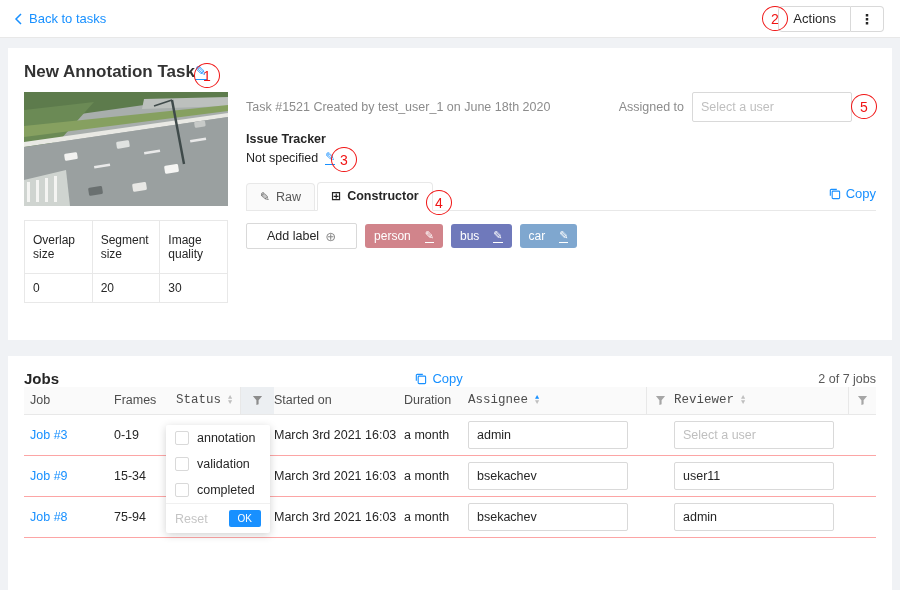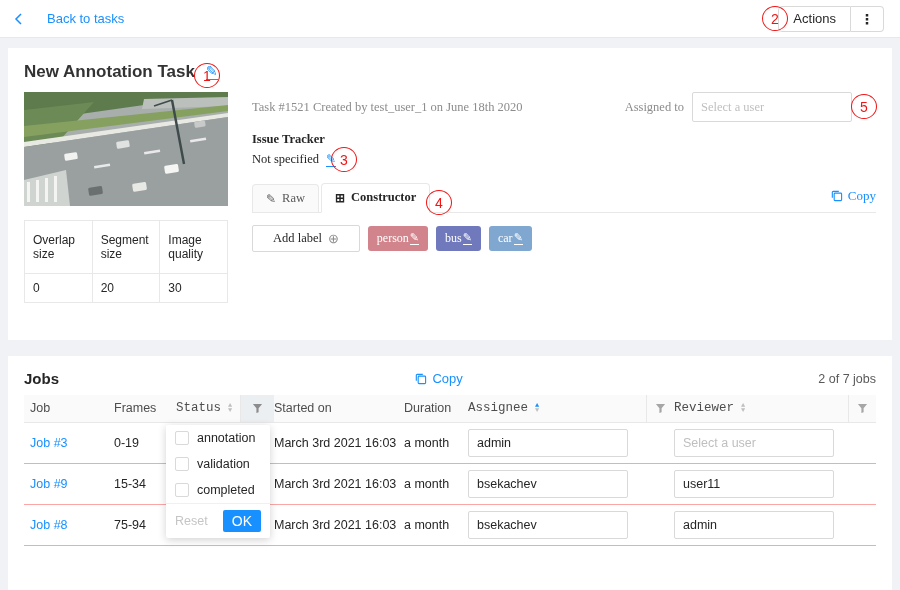--- a/index.html
+++ b/index.html
@@ -7,46 +7,46 @@
   html,body { width:900px; height:590px; }
   body {
     font-family:"Liberation Sans","DejaVu Sans",sans-serif;
     background:#f0f2f5; color:#262626; position:relative; overflow:hidden;
     font-size:12.5px;
   }
   .topbar {
     height:38px; background:#fff; border-bottom:1px solid #e8e8e8;
     display:flex; align-items:center; justify-content:space-between; padding:0 14px;
   }
-  .back-link { color:var(--accent,#1890ff); display:flex; align-items:center; gap:25px; font-size:13px; cursor:pointer; }
+  .back-link { color:var(--accent,#1890ff); display:flex; align-items:center; gap:7px; font-size:13px; cursor:pointer; }
   .actions-group { display:flex; margin-right:2px; }
   .btn { background:#fff; border:1px solid #d9d9d9; font-size:13px; color:#262626; padding:4px 14px; cursor:pointer; font-family:inherit; }
   .btn.actions { border-radius:4px 0 0 4px; }
   .btn.more { border-radius:0 4px 4px 0; border-left:none; padding:4px 9px; font-weight:bold; font-size:14px; }
 
   .card { background:#fff; margin:10px 8px 0; padding:14px 16px; }
   .task-card { height:292px; }
 
-  .title-row { display:flex; align-items:center; gap:11px; margin-bottom:10px;text-align:right; }
+  .title-row { display:flex; align-items:center; gap:0; margin-bottom:10px;text-align:right; }
   .title-row h1 { font-size:17px; font-weight:600; color:#333; }
   .edit-icon { color:var(--accent,#1890ff); font-size:14px; cursor:pointer; border-bottom:1px solid var(--accent,#1890ff); line-height:1; padding-bottom:1px; }
   .edit-icon.small { font-size:12px; }
 
   .task-body { display:flex; }
   .left-col { width:204px; flex:0 0 204px; }
   .thumb { width:204px; height:114px; overflow:hidden; background:#9aa0a0; }
   .thumb svg { display:block; }
   .params-table { border-collapse:collapse; margin-top:14px; table-layout:fixed; width:204px; }
   .params-table th, .params-table td {
     border:1px solid #e8e8e8; font-weight:400; text-align:left;
     padding:12px 8px; font-size:12px; color:#262626; vertical-align:top;
   }
   .params-table td { padding:7px 8px; }
 
-  .right-col { flex:1; margin-left:24px; min-width:0;font-family:Liberation Serif, serif; }
+  .right-col { flex:1; margin-left:18px; min-width:0; }
   .meta-row { display:flex; justify-content:space-between; align-items:center; }
   .meta-text { color:#8c8c8c; font-size:12.5px; }
   .assigned { display:flex; align-items:center; gap:8px; margin-right:24px; }
   .assigned-label { color:#8c8c8c; font-size:12.5px; }
   .user-input {
     width:160px; height:28px; border:1px solid #d9d9d9; border-radius:2px;
     padding:0 8px; font-size:12.5px; color:#262626; font-family:inherit; background:#fff;
   }
   .user-input::placeholder { color:#bfbfbf; }
   .assigned .user-input { height:30px; }
@@ -66,26 +66,26 @@
   .copy-link { margin-left:auto; align-self:center; color:var(--accent,#1890ff); display:flex; align-items:center; gap:5px; font-size:13px; cursor:pointer; }
 
   .labels-row { margin-top:12px; display:flex; align-items:center; gap:8px; }
   .add-label-btn {
     background:#fff; border:1px solid #d9d9d9; border-radius:2px; padding:5px 20px;
     font-size:12.5px; color:#262626; display:flex; align-items:center; gap:6px; cursor:pointer; font-family:inherit;
   }
   .add-icon { color:#8c8c8c; font-size:13px; line-height:1; }
   .chip {
     color:#fff; border-radius:3px; padding:5px 9px; font-size:12px;
-    display:flex; align-items:center; gap:1px; cursor:pointer;
+    display:flex; align-items:center; gap:14px; cursor:pointer;
   }
   .chip-edit { border-bottom:1px solid #fff; line-height:1; padding-bottom:1px; font-size:11px; cursor:pointer; }
 
   .jobs-card { margin-top:16px; height:240px; position:relative; padding-top:14px; }
-  .jobs-header { display:flex; align-items:center; gap:10px; margin-bottom:8px; }
+  .jobs-header { display:flex; align-items:center; gap:10px; }
   .jobs-header h2 { font-size:15px; font-weight:700; color:#262626; }
   .jobs-count { margin-left:auto; color:#595959; font-size:12.5px; }
 
   .jobs-table { width:100%; border-collapse:collapse; table-layout:fixed; }
   .jobs-table th {
     background:#fafafa; font-weight:400; color:#4d4d4d; text-align:left;
     font-size:12.5px; padding:5px 6px 5px 0; border-bottom:1px solid #e8e8e8; height:27px;
   }
   .jobs-table th.first, .jobs-table td.first { padding-left:6px; }
   .jobs-table td { border-bottom:1px solid #fca5a5; padding:6px 6px 6px 0; height:40px; font-size:12.5px; color:#262626; vertical-align:middle; }
@@ -107,21 +107,21 @@
   .filter-dropdown {
     position:absolute; left:158px; top:69px; width:104px; background:#fff;
     border-radius:2px; box-shadow:0 2px 8px rgba(0,0,0,.18); z-index:20; overflow:hidden;
   }
   .fd-item { display:flex; align-items:center; gap:8px; padding:6px 9px; font-size:12.5px; color:#262626; cursor:pointer; }
   .checkbox { width:14px; height:14px; border:1px solid #d9d9d9; border-radius:2px; background:#fff; flex:0 0 14px; }
   .fd-footer { border-top:1px solid #f0f0f0; display:flex; align-items:center; justify-content:space-between; padding:6px 9px; }
   .fd-reset { color:#c5c5c5; font-size:12.5px; cursor:not-allowed; }
   .fd-ok {
     background:var(--accent,#1890ff); color:#fff; border:none; border-radius:2px;
-    font-size:14px; padding:3px 9px; cursor:pointer; font-family:inherit;
+    font-size:10px; padding:3px 9px; cursor:pointer; font-family:inherit;
   }
 
   .mark {
     position:absolute; width:26px; height:25px; border:1.6px solid var(--red,#ff2222);
     border-radius:50%; color:var(--red,#ff2222); display:flex; align-items:center;
     justify-content:center; font-size:14px; z-index:60; pointer-events:none;
   }
   .m1 { left:194px; top:63px; }
   .m2 { left:762px; top:6px; }
   .m3 { left:331px; top:147px; }

